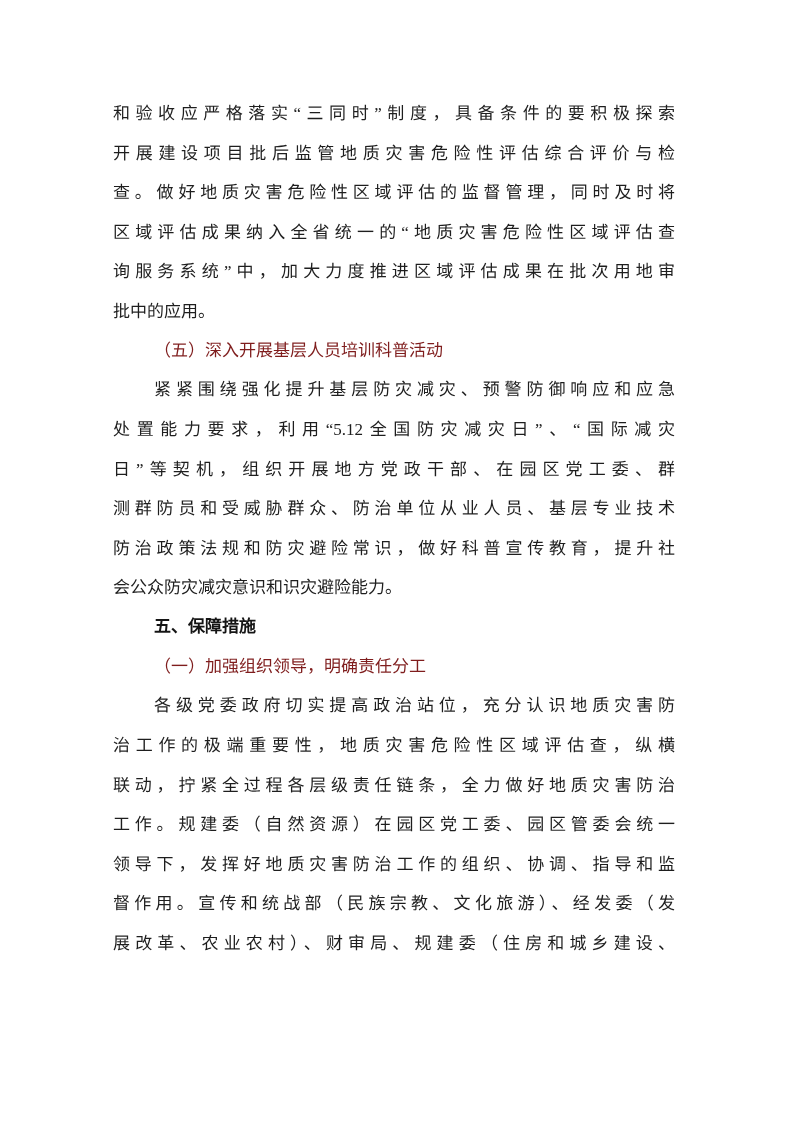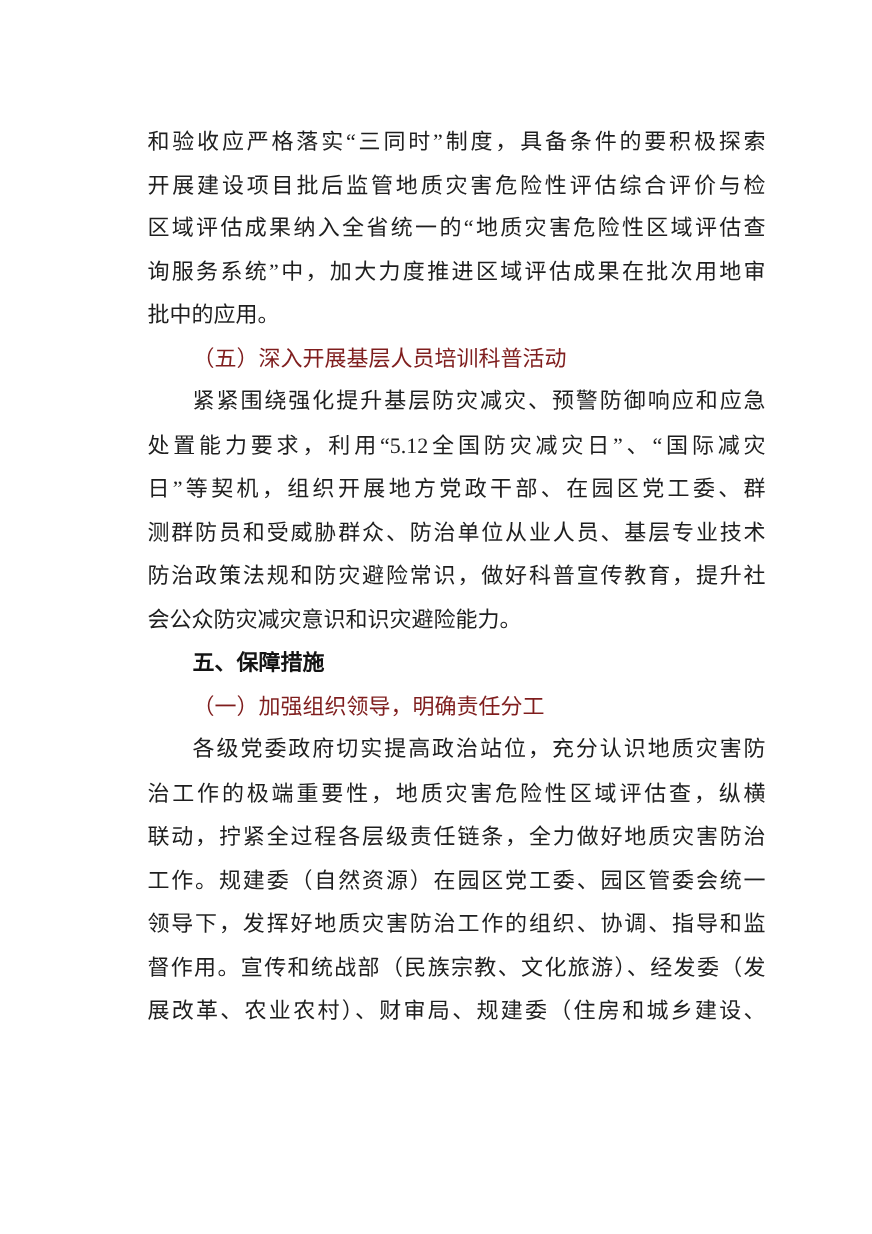--- a/index.html
+++ b/index.html
@@ -10,63 +10,63 @@
   .page {
     position: relative;
     width: 793px;
     height: 1122px;
     background: #ffffff;
     overflow: hidden;
     margin: 0 auto;
   }
   .doc-body {
     position: absolute;
-    top: 110px;
+    top: 94px;
     left: 113px;
     width: 562px;
     font-family: "Liberation Serif", "DejaVu Serif", serif;
-    font-size: 20px;
+    font-size: 17px;
     line-height: 39.5px;
     color: #1e1e1e;
     letter-spacing: 0;
-    margin-left: 21px;
   }
   .line {
     min-height: 39.5px;
   }
   .line.justify {
     text-align: justify;
     text-align-last: justify;
   }
   .line.left {
     text-align: center;
     text-align-last: left;
   }
   .line.indent {
     text-indent: 41px;
     font-family: Liberation Mono, monospace;
   }
   .line.heading-hei {
-    font-family: Liberation Sans, sans-serif;
+    font-family: Liberation Mono, monospace;
     font-weight: 700;
     color: #141414;
   }
   .line.heading-kaiti {
     font-family: "Liberation Serif", "DejaVu Serif", serif;
     font-weight: 400;
     color: #7f1d1d;
   }
 </style>
 </head>
 <body>
 
 <div class="page">
   <div class="doc-body">
       <div class="line body justify">和验收应严格落实“三同时”制度，具备条件的要积极探索</div>
       <div class="line body justify">开展建设项目批后监管地质灾害危险性评估综合评价与检</div>
+      <div class="line body justify">查。做好地质灾害危险性区域评估的监督管理，同时及时将</div>
       <div class="line body justify">区域评估成果纳入全省统一的“地质灾害危险性区域评估查</div>
       <div class="line body justify">询服务系统”中，加大力度推进区域评估成果在批次用地审</div>
       <div class="line body left">批中的应用。</div>
       <div class="line heading-kaiti indent left">（五）深入开展基层人员培训科普活动</div>
       <div class="line body indent justify">紧紧围绕强化提升基层防灾减灾、预警防御响应和应急</div>
       <div class="line body justify">处置能力要求，利用“5.12全国防灾减灾日”、“国际减灾</div>
       <div class="line body justify">日”等契机，组织开展地方党政干部、在园区党工委、群</div>
       <div class="line body justify">测群防员和受威胁群众、防治单位从业人员、基层专业技术</div>
       <div class="line body justify">防治政策法规和防灾避险常识，做好科普宣传教育，提升社</div>
       <div class="line body left">会公众防灾减灾意识和识灾避险能力。</div>

